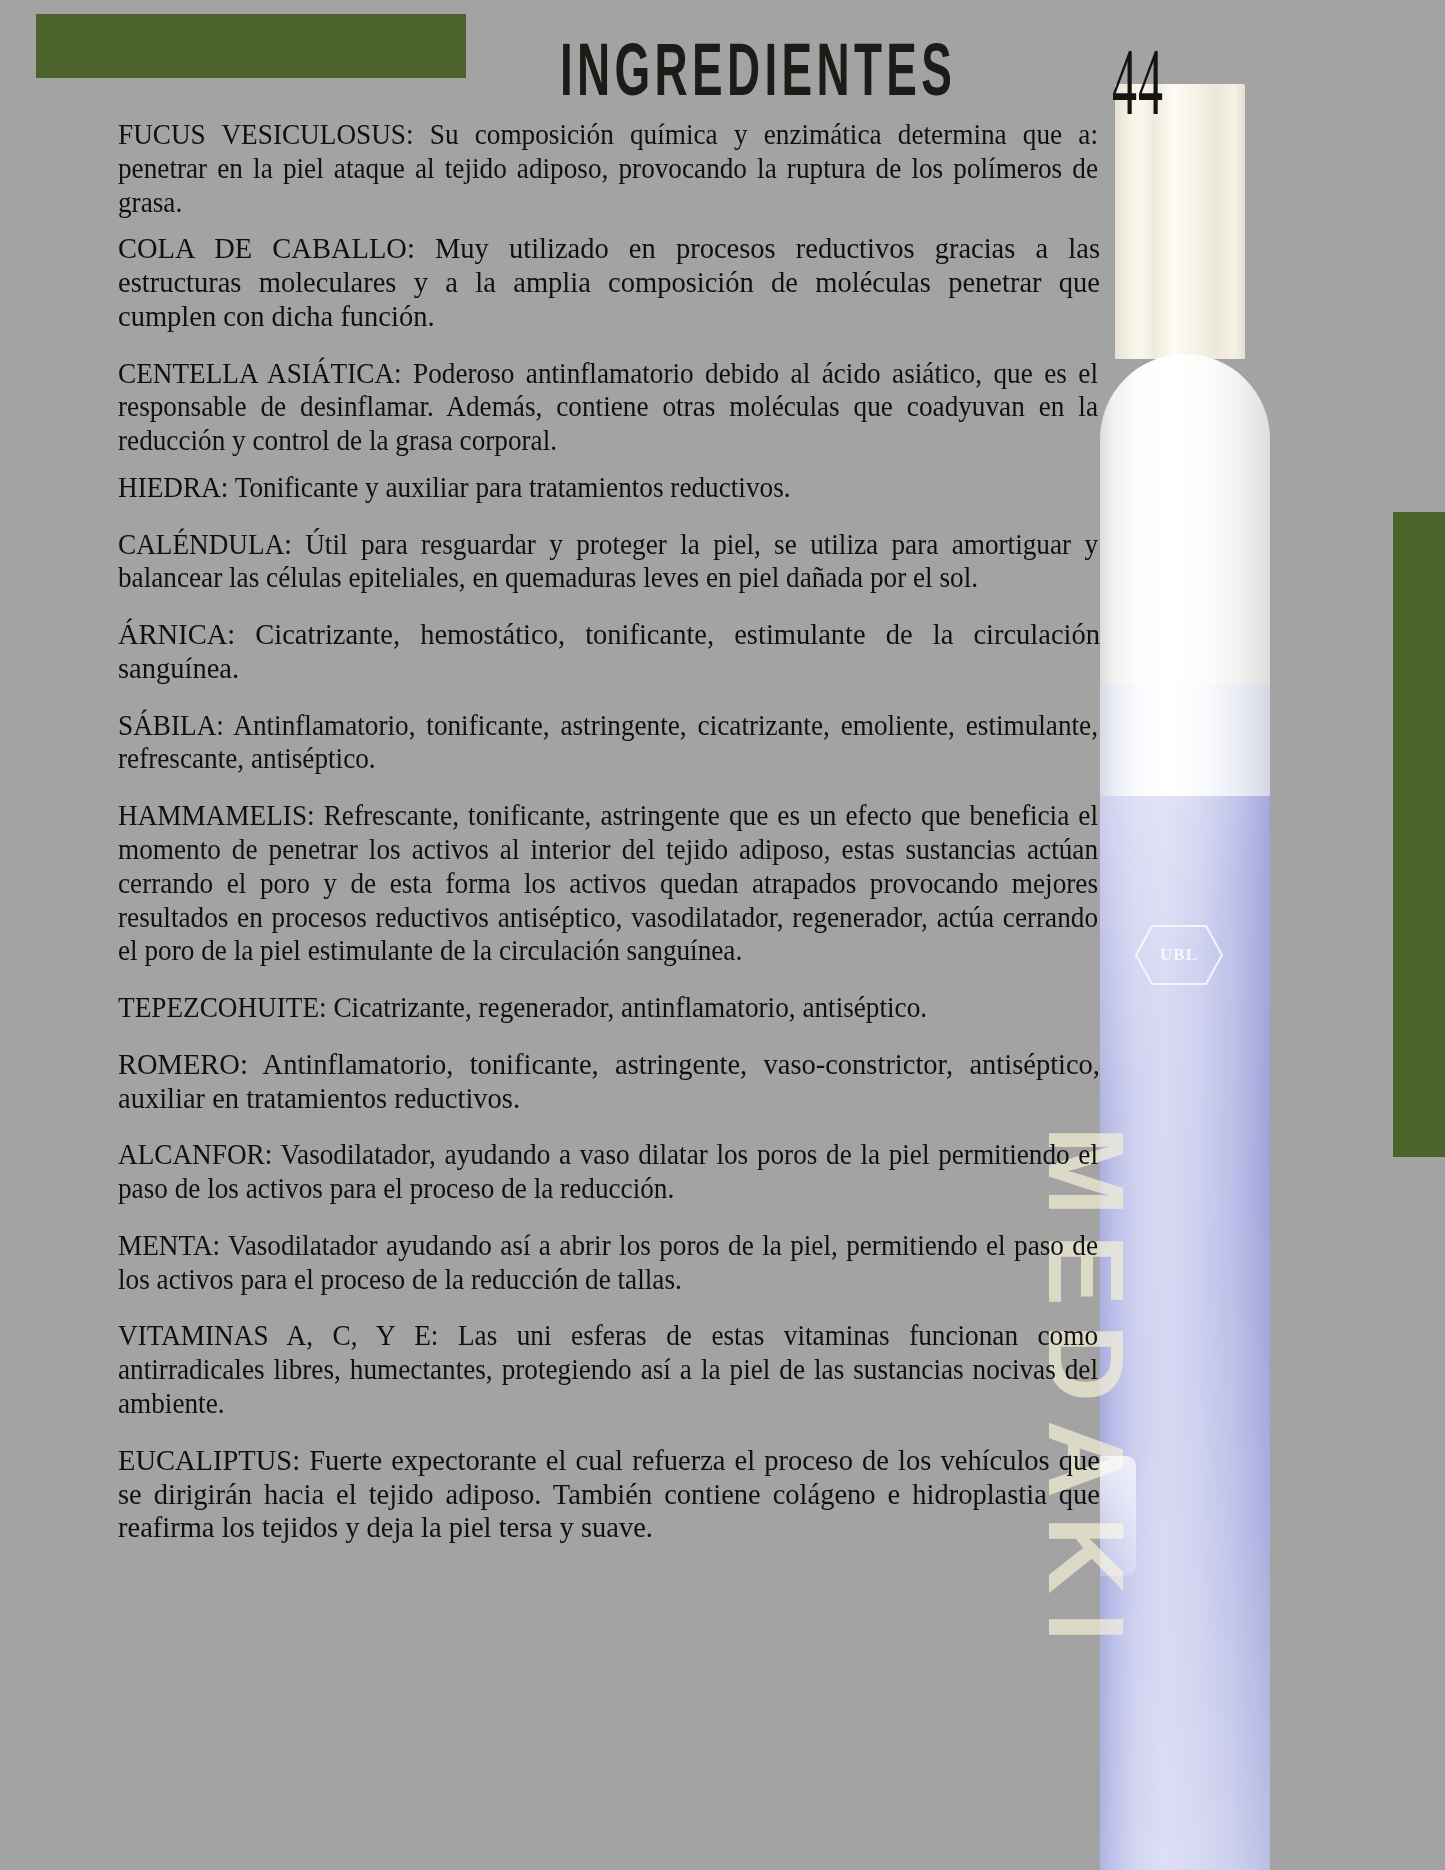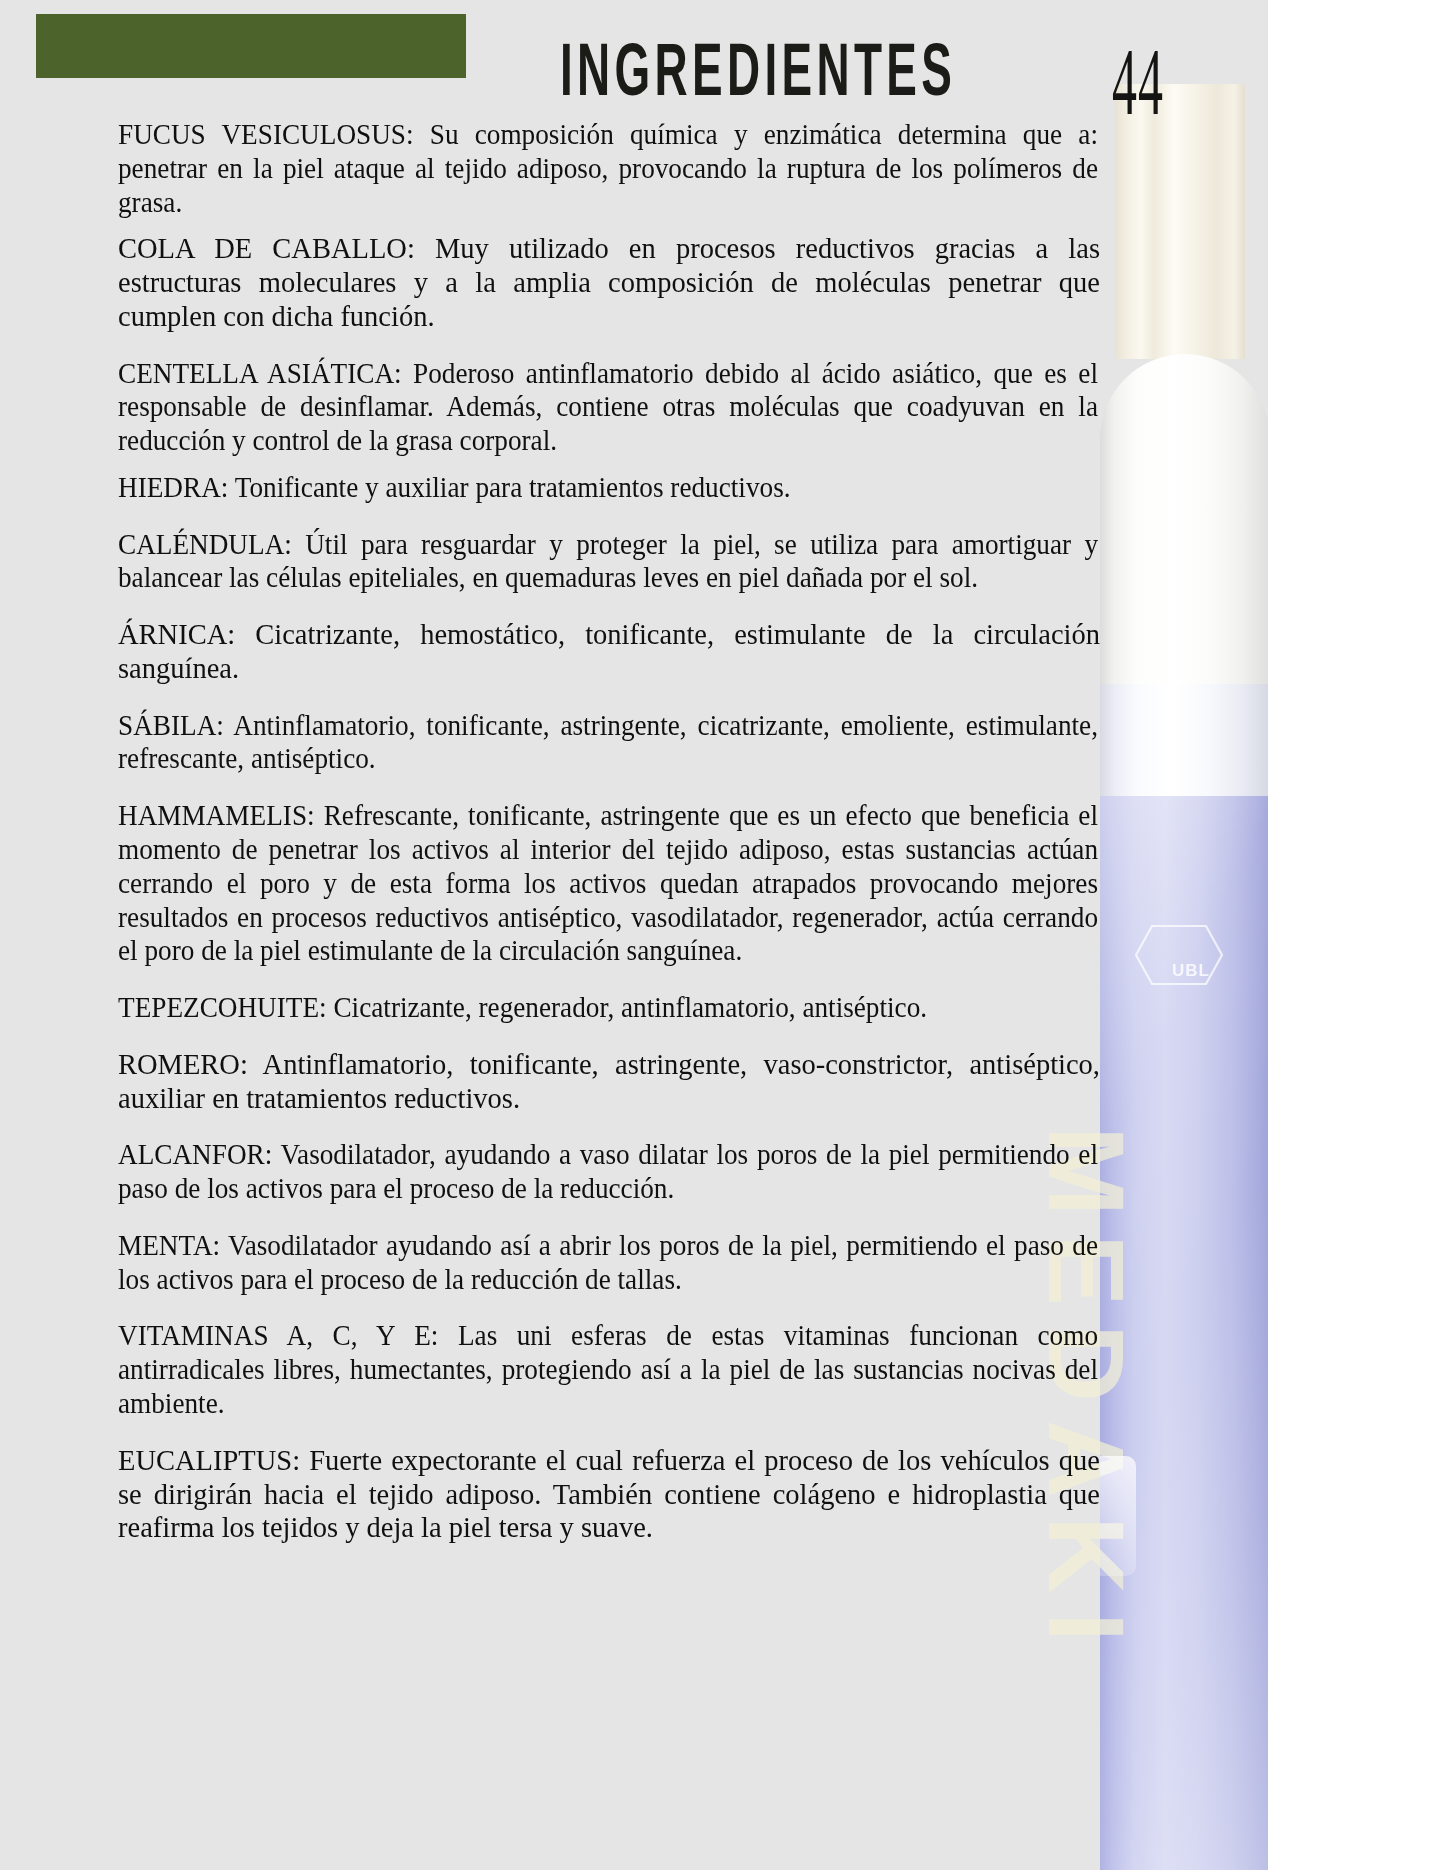--- a/index.html
+++ b/index.html
@@ -2,23 +2,23 @@
 <html><head>
 <meta charset="utf-8">
 <style>
   html, body {
     margin: 0;
     padding: 0;
     background: #ffffff;
   }
   #page {
     position: relative;
-    width: 1268px;
+    width: 1445px;
     height: 1870px;
-    background: #e5e5e5;
+    background: #a3a3a3;
     overflow: hidden;
     font-family: "Liberation Serif", "DejaVu Serif", serif;
   }
 
   
   .green-block {
     position: absolute;
     left: 36px;
     top: 14px;
     width: 430px;
@@ -121,31 +121,30 @@
   }
   .hex-logo {
     position: absolute;
     left: 34px;
     top: 128px;
     width: 90px;
     height: 62px;
   }
   .hex-logo .hex-label {
     position: absolute;
-    left: 12px;
+    left: 0;
     top: 50%;
     width: 100%;
     transform: translateY(-50%);
     text-align: center;
-    font-family: Liberation Sans, sans-serif;
+    font-family: Liberation Serif, serif;
     font-weight: 700;
     font-size: 17px;
     letter-spacing: 1px;
     color: rgba(255,255,255,0.80);
-    margin-top: 16px;
   }
   .brand-vertical {
     position: absolute;
     left: 40px;
     top: 330px;
     width: 620px;
     font-family: "Liberation Sans", "DejaVu Sans", sans-serif;
     font-weight: 700;
     font-size: 108px;
     letter-spacing: 18px;

